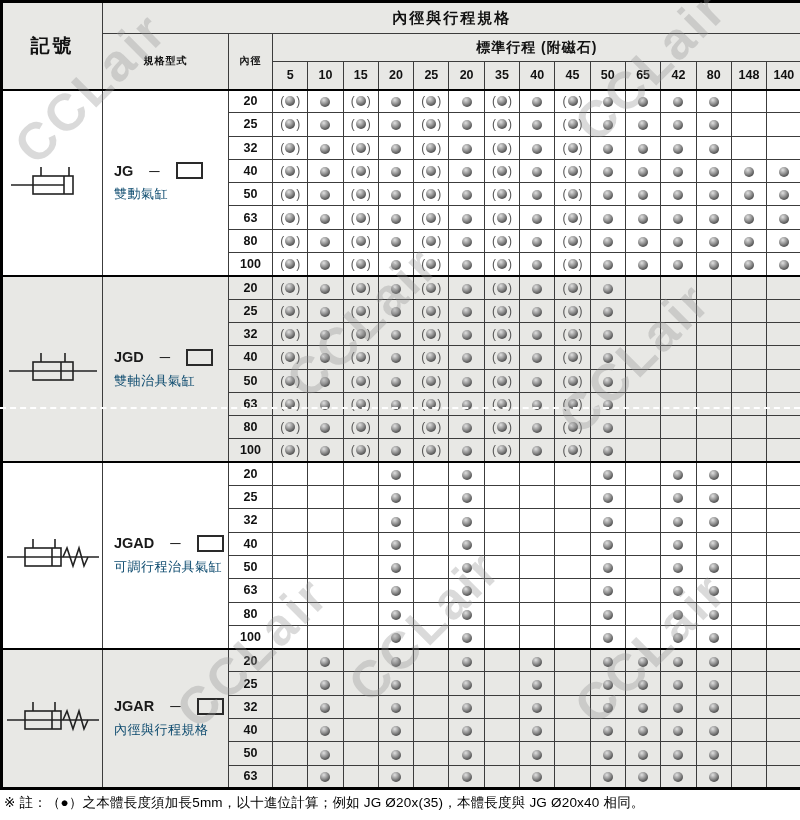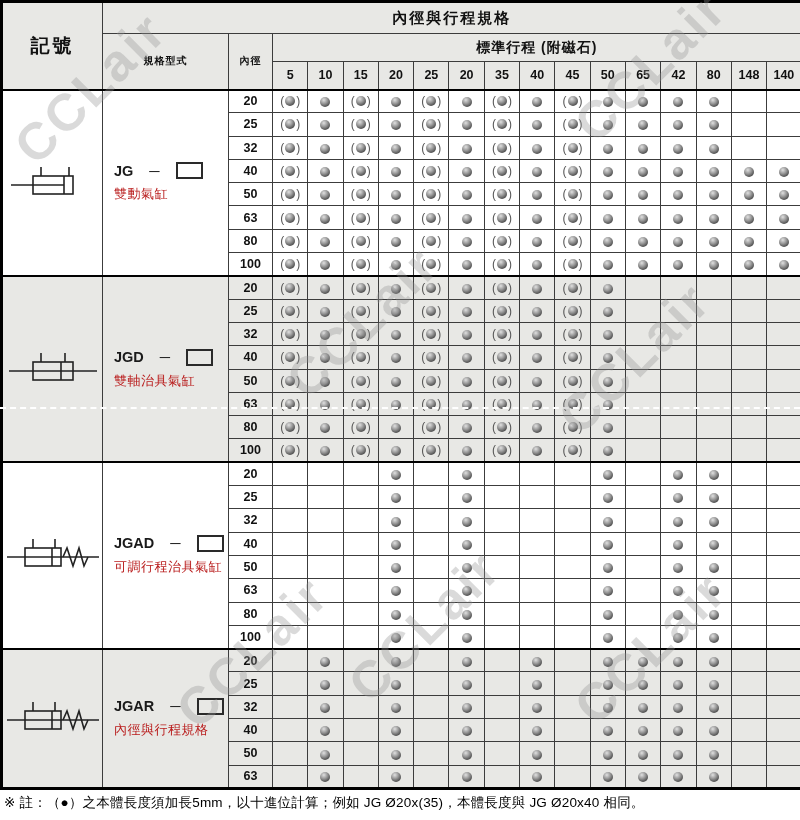--- a/index.html
+++ b/index.html
@@ -35,21 +35,21 @@
     display:inline-block; width:10px; height:10px; border-radius:50%;
     background:radial-gradient(circle at 38% 30%, #e0e0e0 0%, #9a9a9a 38%, #555 72%, #3c3c3c 100%);
     vertical-align:middle;
   }
   .pd { color:#555; font-size:12px; vertical-align:middle; font-weight:normal; padding:0 1px; }
   td.sym-cell { }
   td.label-cell { text-align:left; padding-left:11px; }
   .model-line { display:flex; align-items:center; gap:16px; font-weight:bold; font-size:14.5px; color:#1a1a1a; }
   .model-dash { font-weight:bold; }
   .model-box { width:27px; height:17px; border:2px solid #2a2a2a; display:inline-block; flex:0 0 auto; }
-  .group-name { font-size:13px; color:#b91c1c; margin-top:6px; letter-spacing:0.5px; }
+  .group-name { font-size:13px; color:#0c4a6e; margin-top:6px; letter-spacing:0.5px; }
   .note {
     position:absolute; left:4px; top:794px; width:794px;
     font-size:13.5px; color:#000; letter-spacing:0.2px; white-space:nowrap;
   }
   .wm {
     position:absolute; font-size:52px; font-weight:bold; letter-spacing:3px;
     color:rgba(148,148,148,0.34); transform:rotate(-45deg); transform-origin:center;
     pointer-events:none; z-index:6; user-select:none;
   }
   .fold-line {

